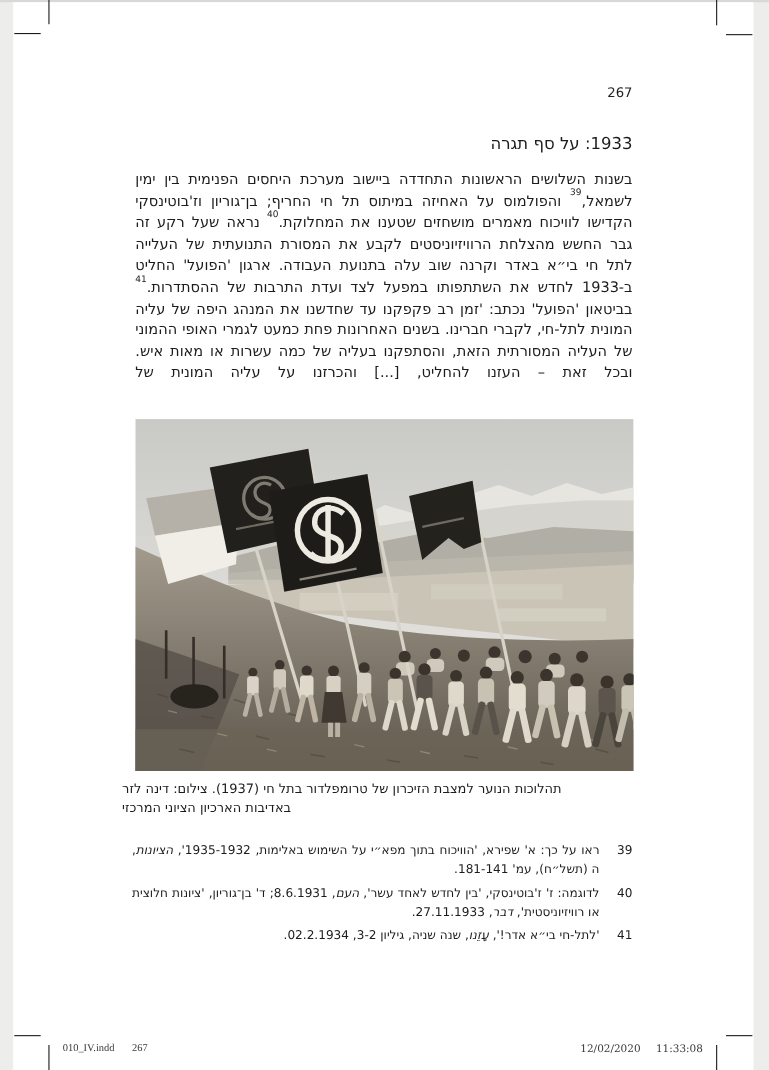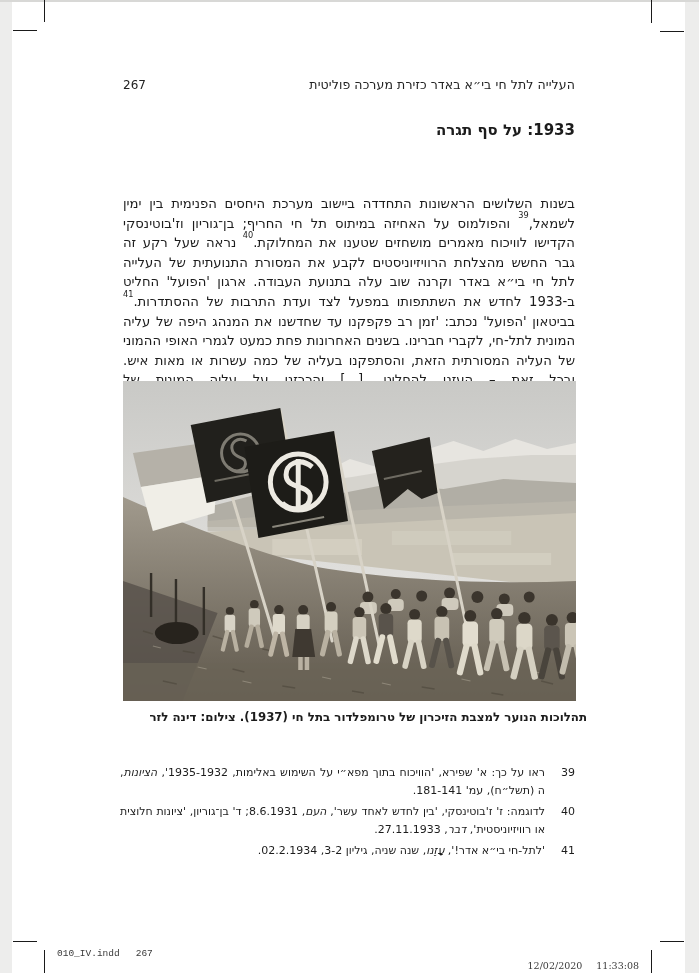--- a/index.html
+++ b/index.html
@@ -18,76 +18,75 @@
   .header-row{
     position:absolute;left:123px;top:77px;width:452px;
     direction:rtl;display:flex;justify-content:space-between;align-items:baseline;
     font-size:12.5px;color:#222;
   }
   .header-title{letter-spacing:0.1px;}
   .header-num{font-size:12px;}
   
   .section-title{
     position:absolute;left:123px;top:121px;width:452px;
-    direction:rtl;text-align:right;font-weight:bold;font-size:15px;
+    direction:rtl;text-align:right;font-weight:normal;font-size:15px;
   }
   
   .body-para{
     position:absolute;left:123px;top:154px;width:452px;
     direction:rtl;text-align:justify;text-align-last:justify;
-    font-size:13.2px;line-height:19.6px;margin-top:40px;
+    font-size:13.2px;line-height:19.6px;
   }
   .body-para sup,.fn-text sup{font-size:0.62em;position:relative;top:-0.48em;line-height:0;}
   
   .photo{position:absolute;left:123px;top:381px;width:453px;height:320px;}
   .photo svg{display:block;width:100%;height:100%;}
   
   .caption{
     position:absolute;left:111px;top:709px;width:476px;
-    direction:rtl;text-align:right;font-weight:bold;
+    direction:rtl;text-align:left;font-weight:normal;
     font-size:11.8px;line-height:17px;
   }
   
   .footnotes{
     position:absolute;left:120px;top:764px;width:455px;
     direction:rtl;font-size:11px;line-height:18px;
   }
   .fn{display:flex;direction:rtl;column-gap:12px;margin-bottom:3px;}
   .fn-num{width:18px;flex:0 0 auto;text-align:right;}
   .fn-text{flex:1;text-align:justify;}
   .it{font-style:italic;}
   
   .slug-left{
-    position:absolute;left:57px;top:948px;font-family:Liberation Mono, monospace;
+    position:absolute;left:57px;top:948px;font-family:Liberation Serif, serif;
     font-size:9.5px;color:#3a3a3a;display:flex;column-gap:16px;
   }
   .slug-right{
     position:absolute;right:60px;top:948px;font-family:"DejaVu Serif",serif;
-    font-size:9.5px;color:#3a3a3a;display:flex;column-gap:14px;margin-top:12px;
+    font-size:9.5px;color:#3a3a3a;display:flex;column-gap:14px;
   }
   
   .edge-top{position:absolute;left:0;top:0;width:699px;height:2px;background:#d8d8d6;}
 </style>
 </head>
 <body>
 
 <div class="edge-top"></div>
 <div class="page"></div>
 
 <div class="crop" style="left:44px;top:0;width:1px;height:22px"></div>
 <div class="crop" style="left:13px;top:30px;width:24px;height:1px"></div>
 <div class="crop" style="left:651px;top:0;width:1px;height:23px"></div>
 <div class="crop" style="left:660px;top:31px;width:24px;height:1px"></div>
 <div class="crop" style="left:13px;top:941px;width:24px;height:1px"></div>
 <div class="crop" style="left:44px;top:950px;width:1px;height:23px"></div>
 <div class="crop" style="left:660px;top:941px;width:24px;height:1px"></div>
 <div class="crop" style="left:651px;top:950px;width:1px;height:23px"></div>
 
 <div class="header-row">
-  <span class="header-title">העלייה לתל חי בי״א באדר כזירת מערכה פוליטית</span>
   <span class="header-num">267</span>
 </div>
 
 <div class="section-title">1933: על סף תגרה</div>
 
 <div class="body-para" id="body-para"><span>בשנות השלושים הראשונות התחדדה ביישוב מערכת היחסים הפנימית בין ימין לשמאל,</span><sup>39</sup><span> והפולמוס על האחיזה במיתוס תל חי החריף; בן־גוריון וז'בוטינסקי הקדישו לוויכוח מאמרים מושחזים שטענו את המחלוקת.</span><sup>40</sup><span> נראה שעל רקע זה גבר החשש מהצלחת הרוויזיוניסטים לקבע את המסורת התנועתית של העלייה לתל חי בי״א באדר וקרנה שוב עלה בתנועת העבודה. ארגון 'הפועל' החליט ב-1933 לחדש את השתתפותו במפעל לצד ועדת התרבות של ההסתדרות.</span><sup>41</sup><span> בביטאון 'הפועל' נכתב: 'זמן רב פקפקנו עד שחדשנו את המנהג היפה של עליה המונית לתל-חי, לקברי חברינו. בשנים האחרונות פחת כמעט לגמרי האופי ההמוני של העליה המסורתית הזאת, והסתפקנו בעליה של כמה עשרות או מאות איש. ובכל זאת – העזנו להחליט, [...] והכרזנו על עליה המונית של</span></div>
 
 <div class="photo">
 <svg viewBox="0 0 455 320" preserveAspectRatio="none">
   <defs>
@@ -195,20 +194,21 @@
   <use href="#fig-person" transform="translate(338,229) scale(1.2)" style="--shirt:#e2ddcf;--pants:#dfdacb"></use>
   <use href="#fig-person" transform="translate(365,227) scale(1.16)" style="--shirt:#d0cbbc;--pants:#c7c1b2"></use>
   <use href="#fig-person" transform="translate(392,231) scale(1.24)" style="--shirt:#dcd7c8;--pants:#d5d0c1"></use>
   <use href="#fig-person" transform="translate(420,233) scale(1.2)" style="--shirt:#5b554d;--pants:#49443c"></use>
   <use href="#fig-person" transform="translate(441,231) scale(1.15)" style="--shirt:#cbc5b6;--pants:#c2bcad"></use>
 </svg>
 </div>
 
 <div class="caption">
   <div>תהלוכות הנוער למצבת הזיכרון של טרומפלדור בתל חי (1937). צילום: דינה לזר</div>
+  <div>באדיבות הארכיון הציוני המרכזי</div>
 </div>
 
 <div class="footnotes" id="footnotes">
     <div class="fn">
       <span class="fn-num">39</span>
       <div class="fn-text"><span>ראו על כך: א' שפירא, 'הוויכוח בתוך מפא״י על השימוש באלימות, 1935-1932', </span><span class="it">הציונות</span><span>, ה (תשל״ח), עמ' 181-141.</span></div>
     </div>
     <div class="fn">
       <span class="fn-num">40</span>
       <div class="fn-text"><span>לדוגמה: ז' ז'בוטינסקי, 'בין לחדש לאחד עשר', </span><span class="it">העם</span><span>, 8.6.1931; ד' בן־גוריון, 'ציונות חלוצית או רוויזיוניסטית', </span><span class="it">דבר</span><span>, 27.11.1933.</span></div>

